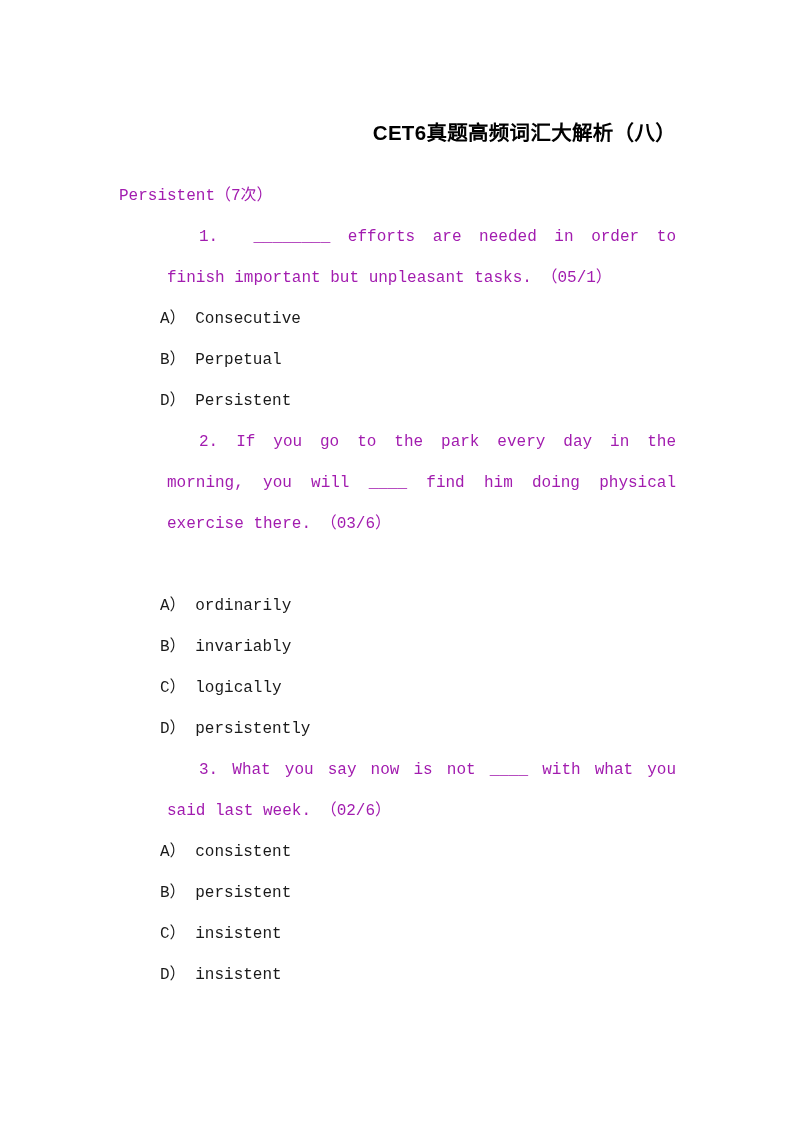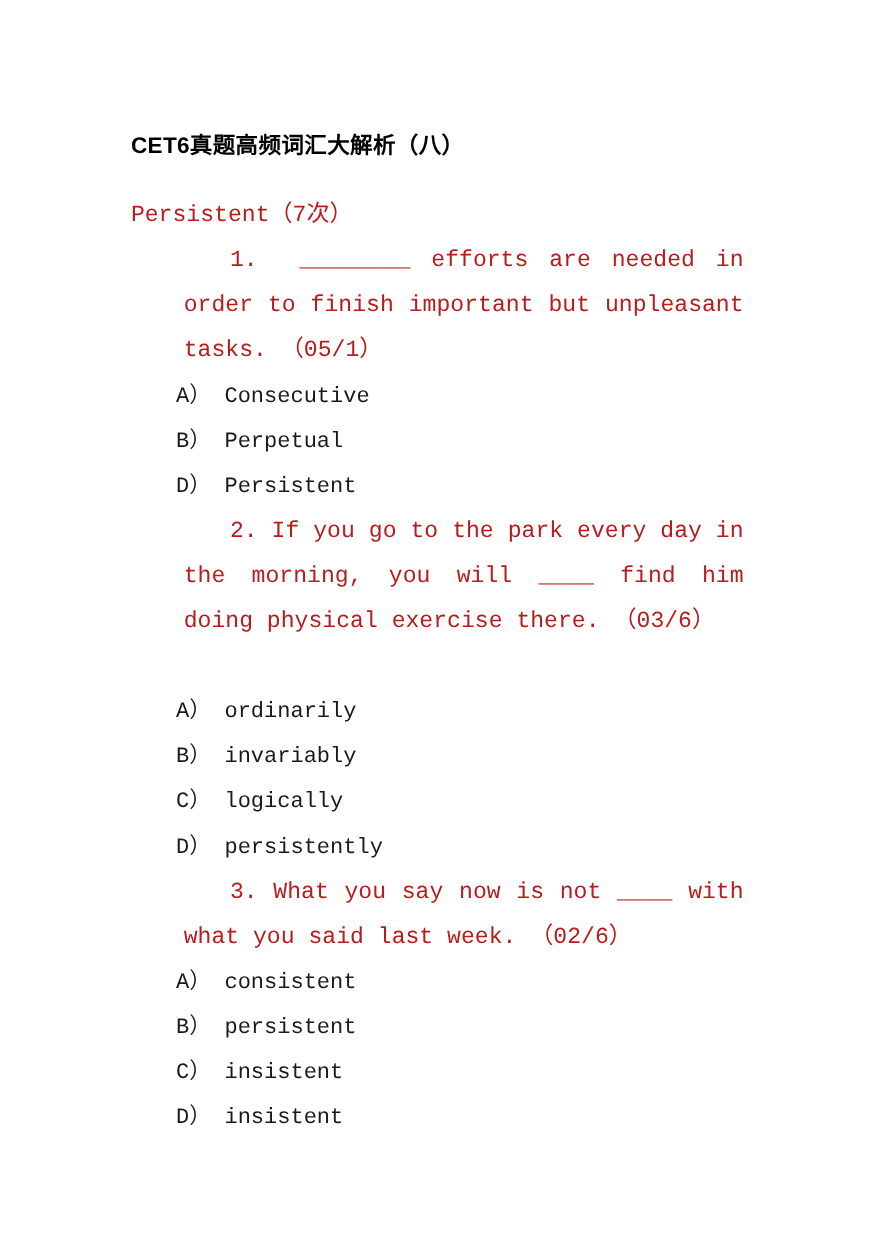--- a/index.html
+++ b/index.html
@@ -18,42 +18,42 @@
     font-family: "Liberation Serif", "DejaVu Serif", serif;
     color: #000000;
   }
 
   
   .doc-title {
     position: absolute;
     left: 119px;
     top: 118px;
     width: 557px;
-    text-align: left;
+    text-align: right;
     font-family: "Liberation Sans", "DejaVu Sans", sans-serif;
     font-weight: bold;
     font-size: 20.5px;
     letter-spacing: 0.3px;
     line-height: 30px;
     white-space: nowrap;
   }
 
   
   .body-block {
     position: absolute;
     left: 119px;
     top: 176px;
     width: 557px;
   }
 
   .para {
     font-family: "Liberation Mono", "DejaVu Sans Mono", monospace;
-    font-size: 21px;
+    font-size: 16px;
     line-height: 41px;
-    color: #b91c1c;
+    color: #a21caf;
     text-align: justify;
     text-justify: inter-word;
     margin: 0;
     white-space: pre-wrap;
   }
 
   
   .headword {
     margin: 0;
     padding: 0;
@@ -61,21 +61,21 @@
 
   
   .question-stem {
     text-indent: 2em;
     margin-left: 48px;
   }
 
   
   .option-line {
     font-family: "Liberation Mono", "DejaVu Sans Mono", monospace;
-    font-size: 20px;
+    font-size: 16px;
     line-height: 41px;
     color: #1a1a1a;
     margin: 0;
     padding-left: 41px;
     white-space: pre;
   }
 
   .opt-letter {
     display: inline;
   }

